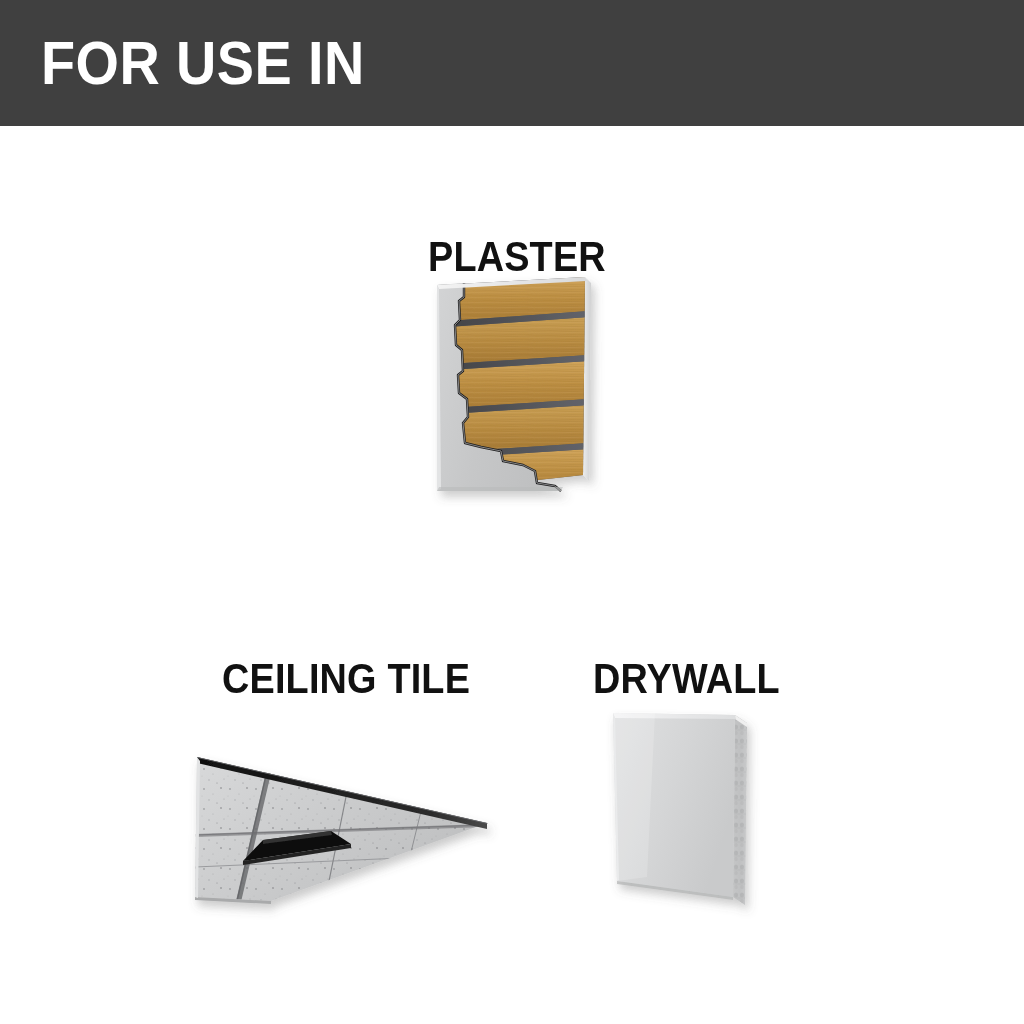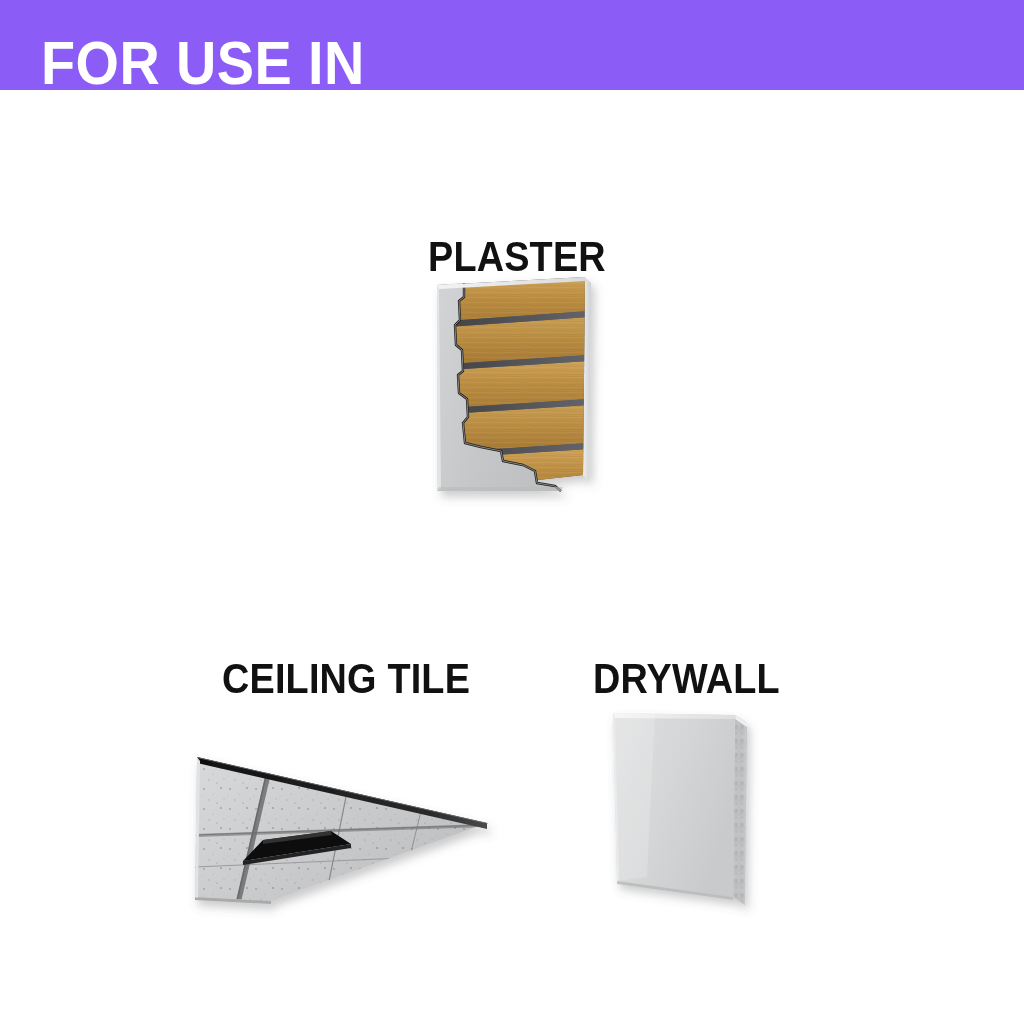--- a/index.html
+++ b/index.html
@@ -16,22 +16,22 @@
     font-family: "Liberation Sans", sans-serif;
     -webkit-font-smoothing: antialiased;
   }
 
   
   .header-banner {
     position: absolute;
     left: 0;
     top: 0;
     width: 1024px;
-    height: 90px;
-    background: #8b5cf6;
+    height: 126px;
+    background: #404040;
   }
   .header-title {
     position: absolute;
     left: 41px;
     top: 31px;
     font-family: "Liberation Sans Narrow", "Liberation Sans", sans-serif;
     font-weight: 700;
     font-size: 62px;
     line-height: 64px;
     letter-spacing: 0.5px;

